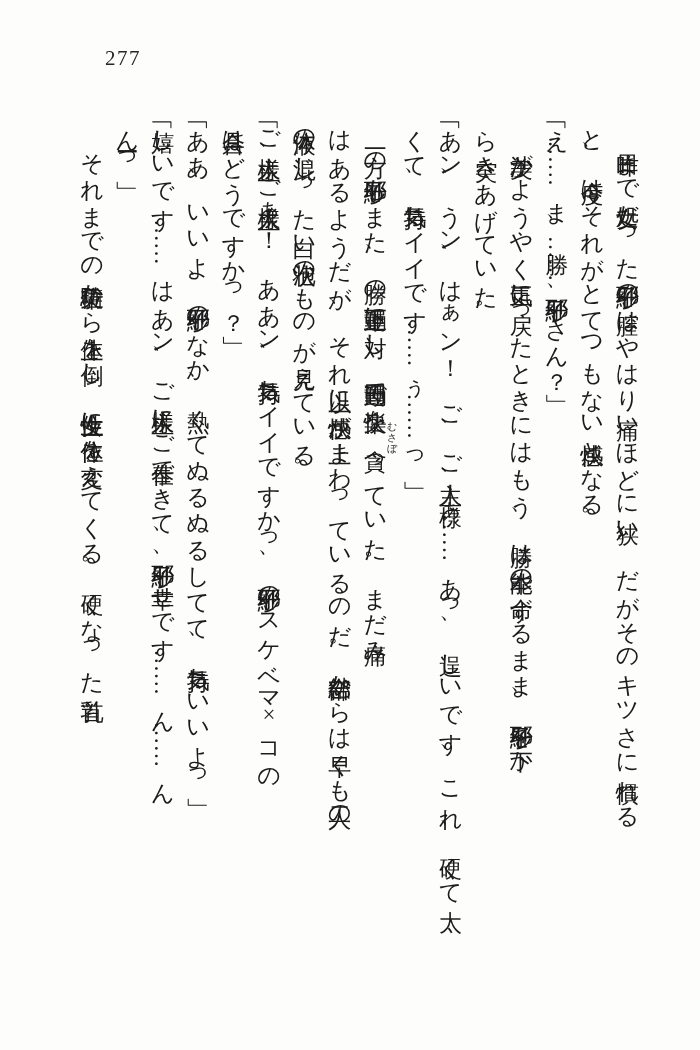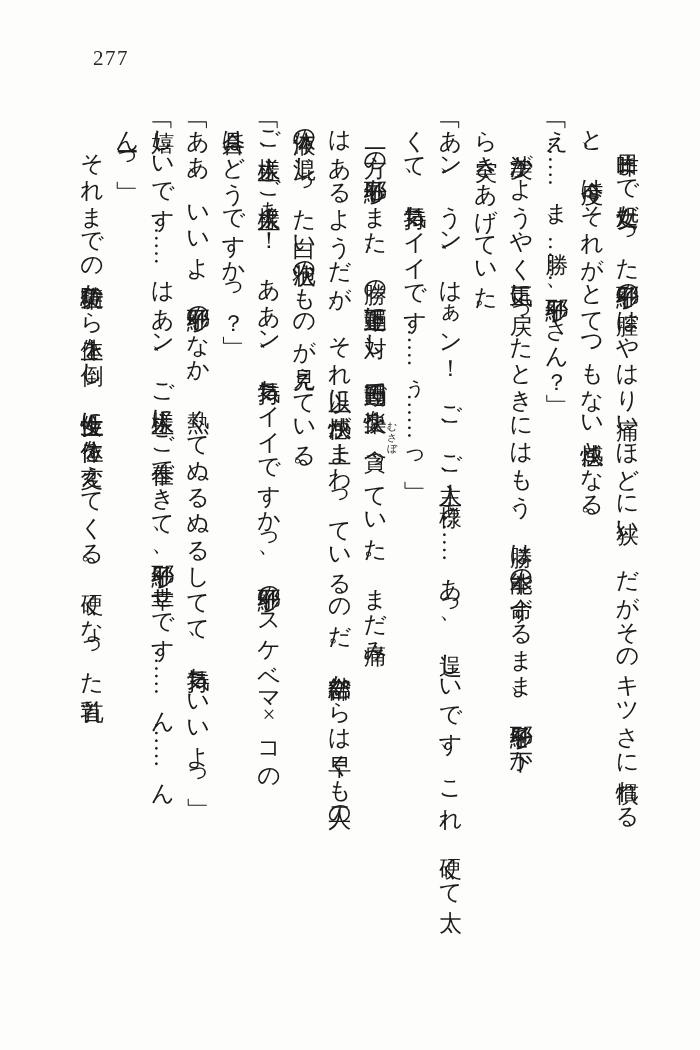--- a/index.html
+++ b/index.html
@@ -11,20 +11,21 @@
     height: 1050px;
     position: relative;
     background: #fdfdfc;
     overflow: hidden;
     font-family: "Liberation Serif", "DejaVu Serif", serif;
   }
   .page {
     position: absolute;
     inset: 0;
     background: #fdfdfc;
+    margin-left: 12px;
   }
   .page-number {
     position: absolute;
     left: 93px;
     top: 46px;
     font-size: 21px;
     letter-spacing: 1.5px;
     color: #262626;
     writing-mode: horizontal-tb;
   }

